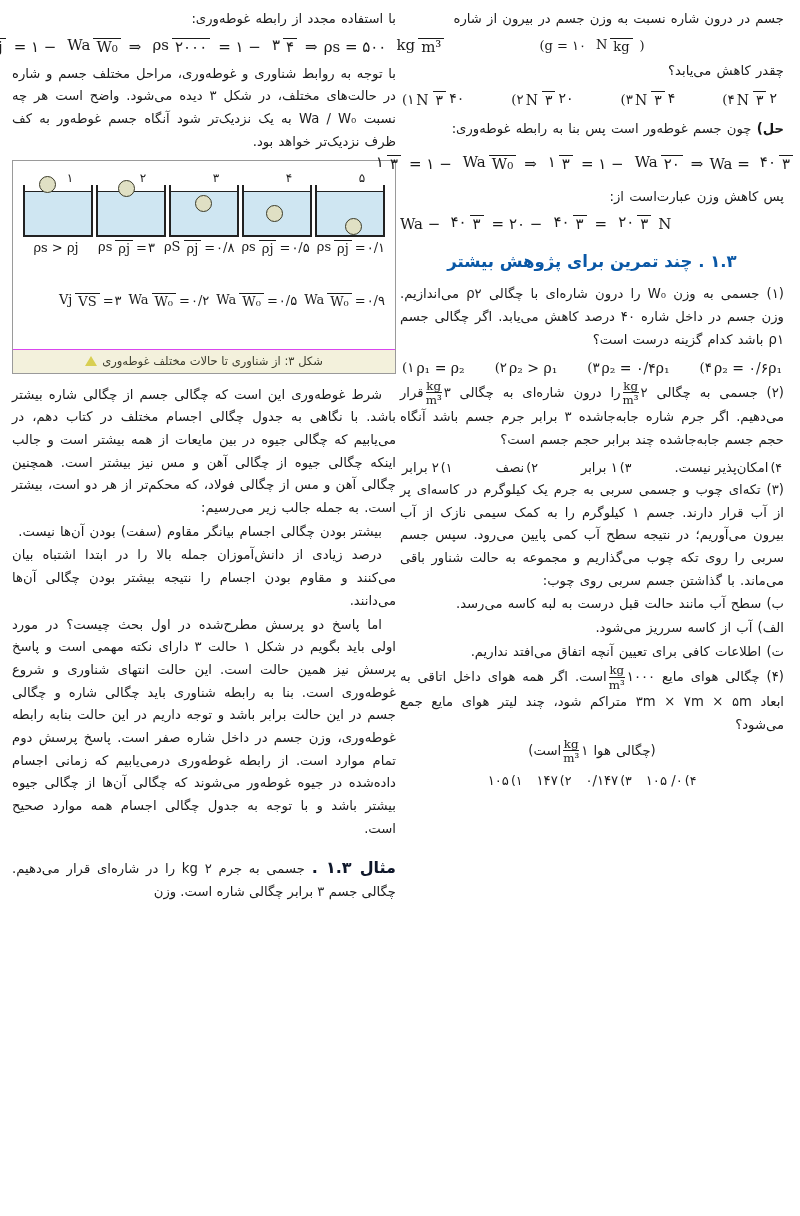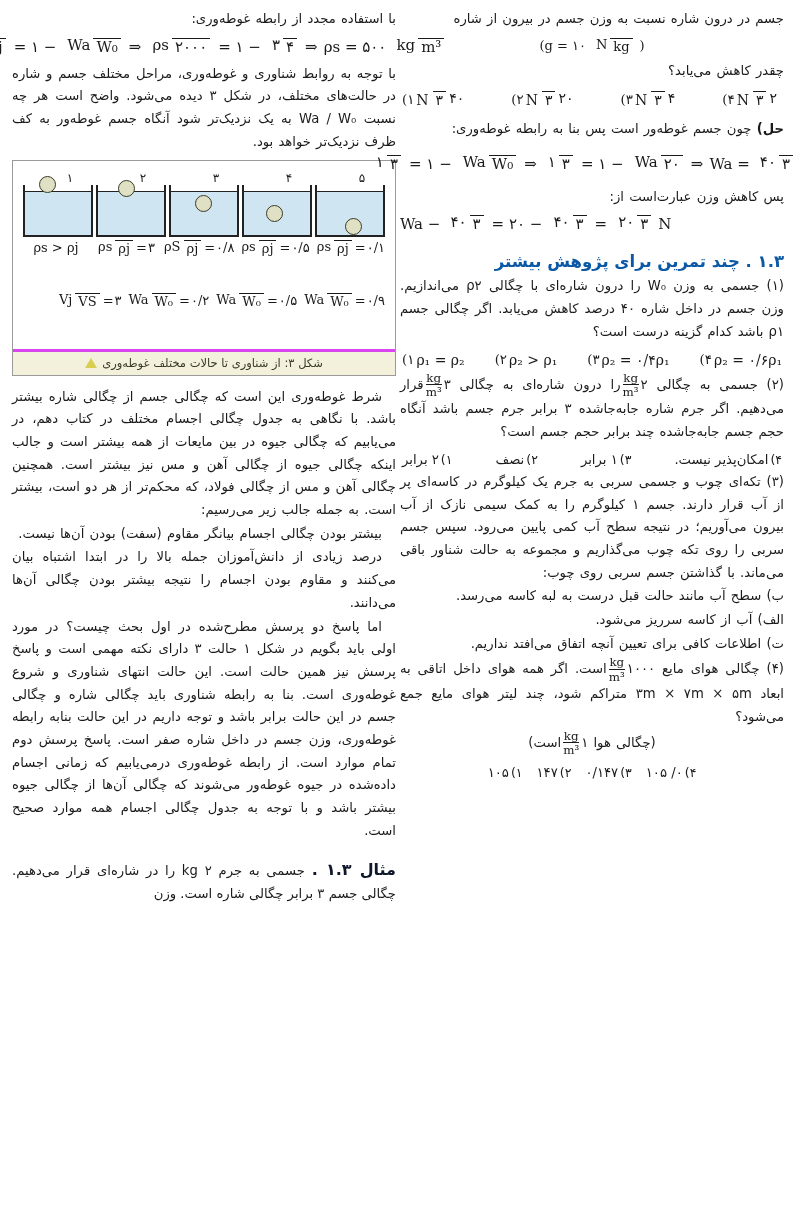--- a/index.html
+++ b/index.html
@@ -86,23 +86,23 @@
   .options.fa{font-family:"DejaVu Sans","Liberation Sans",sans-serif;font-size:13.2px;}
   .opt{display:flex;align-items:center;gap:2px;white-space:nowrap;direction:rtl;}
   .opt .onum{font-size:0.95em;}
   .opt .obody{direction:ltr;display:inline-flex;align-items:center;gap:2px;}
 
   
   .h-blue{
     color:#0A58A6;
     font-weight:bold;
     font-size:16.5px;
-    text-align:right;
+    text-align:center;
     direction:rtl;
-    margin:6px 0 4px 0;
+    margin:6px 0 12px 0;
     letter-spacing:0px;
   }
   .h-magenta{
     color:#0f172a;
     font-weight:bold;
     font-size:16px;
   }
   .example-block{
     font-size:13.2px;
     line-height:1.72;
@@ -188,21 +188,21 @@
     justify-content:center;
     align-items:center;
     font-family:"DejaVu Serif","Liberation Serif",serif;
     font-size:13px;
     min-height:20px;
   }
   .fig-cell.r2{min-height:38px;align-items:flex-start;}
   .fig-cell.r3{min-height:40px;}
   .fig-caption{
     background:#f3f1dc;
-    border-top:3px solid #d946ef;
+    border-top:1px solid #d946ef;
     font-size:11.5px;
     color:#3a3a2a;
     padding:4px 8px 5px 8px;
     text-align:center;
     direction:rtl;
     display:flex;
     align-items:center;
     justify-content:center;
     gap:5px;
     margin-top:8px;

